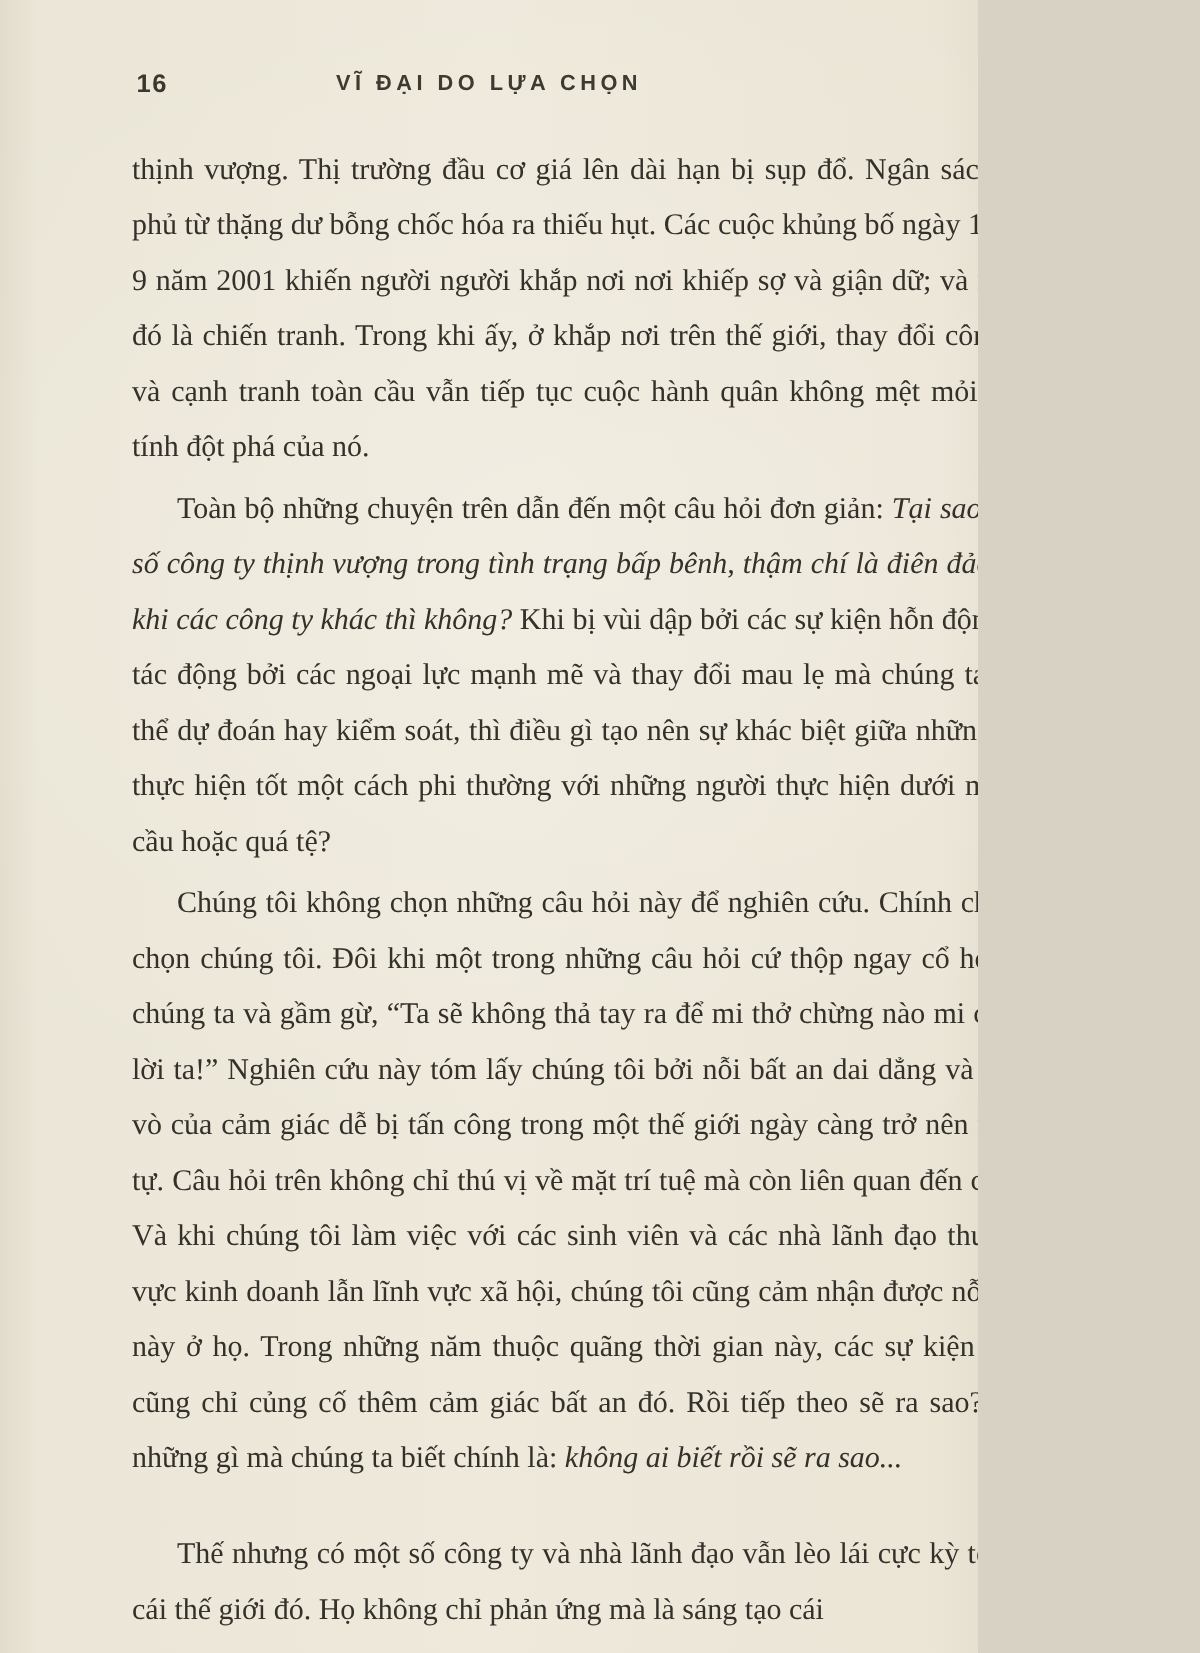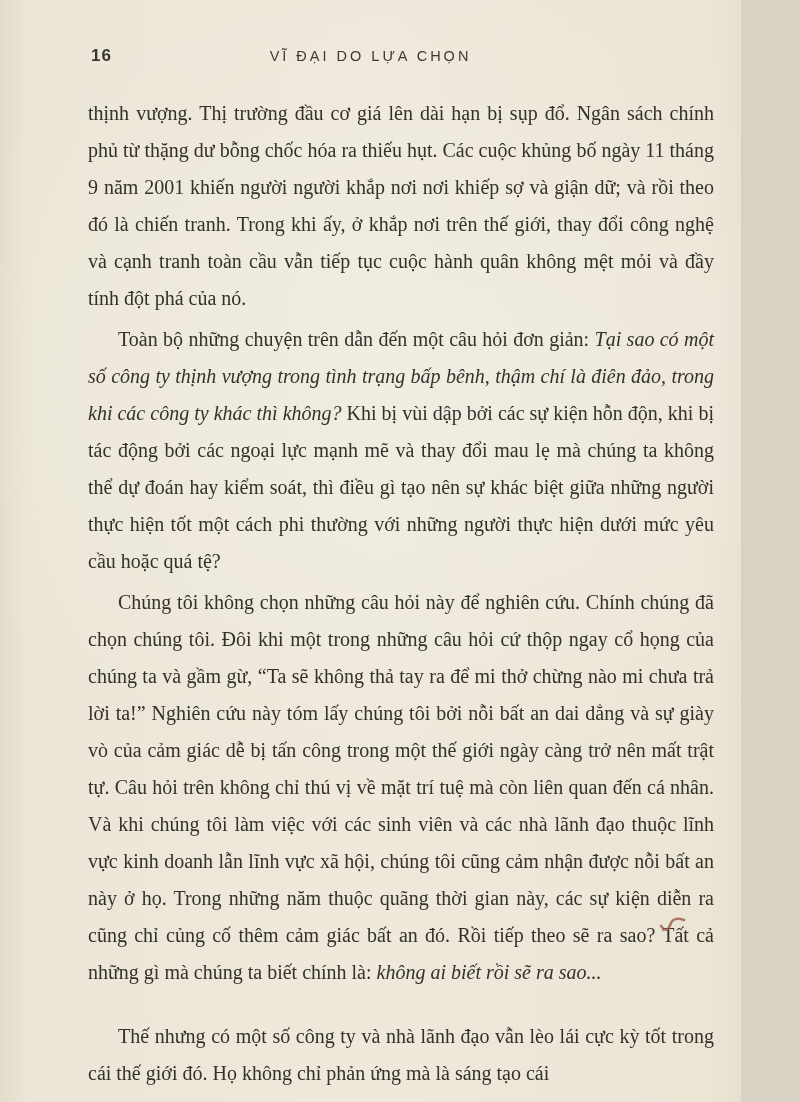--- a/index.html
+++ b/index.html
@@ -2,21 +2,21 @@
 <html><head>
 <meta charset="utf-8">
 <style>
   html, body {
     margin: 0;
     padding: 0;
     background: #d8d2c4;
   }
   .page {
     position: relative;
-    width: 741px;
+    width: 652px;
     height: 1102px;
     overflow: hidden;
     background:
       radial-gradient(900px 600px at 62% 35%, rgba(255,255,255,0.20), rgba(255,255,255,0) 70%),
       linear-gradient(90deg, #e2dccb 0%, #ebe6d7 4%, #eee9db 50%, #ebe5d6 96%, #e6e0d0 100%);
     font-family: "Liberation Serif", "DejaVu Serif", serif;
     color: #34312b;
   }
   .header-row {
     position: absolute;
@@ -35,21 +35,21 @@
     letter-spacing: 1px;
     color: #3a372f;
   }
   .running-title {
     position: absolute;
     left: 0;
     right: 0;
     top: 2px;
     text-align: center;
     font-family: "Liberation Sans", sans-serif;
-    font-weight: 400;
+    font-weight: 700;
     font-size: 14.5px;
     letter-spacing: 3px;
     color: #3d3a32;
   }
   .body-text {
     position: absolute;
     top: 95px;
     left: 88px;
     width: 626px;
     font-size: 20px;

